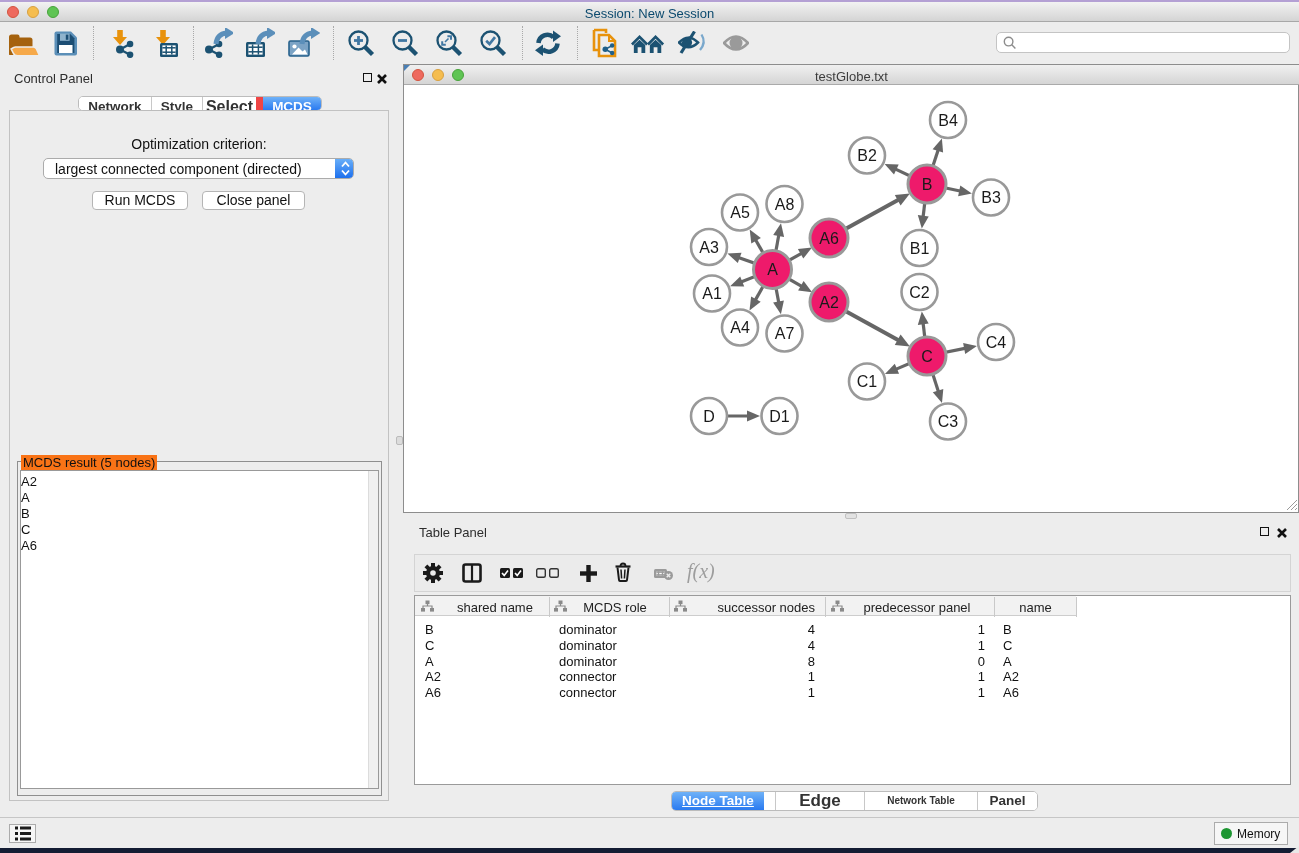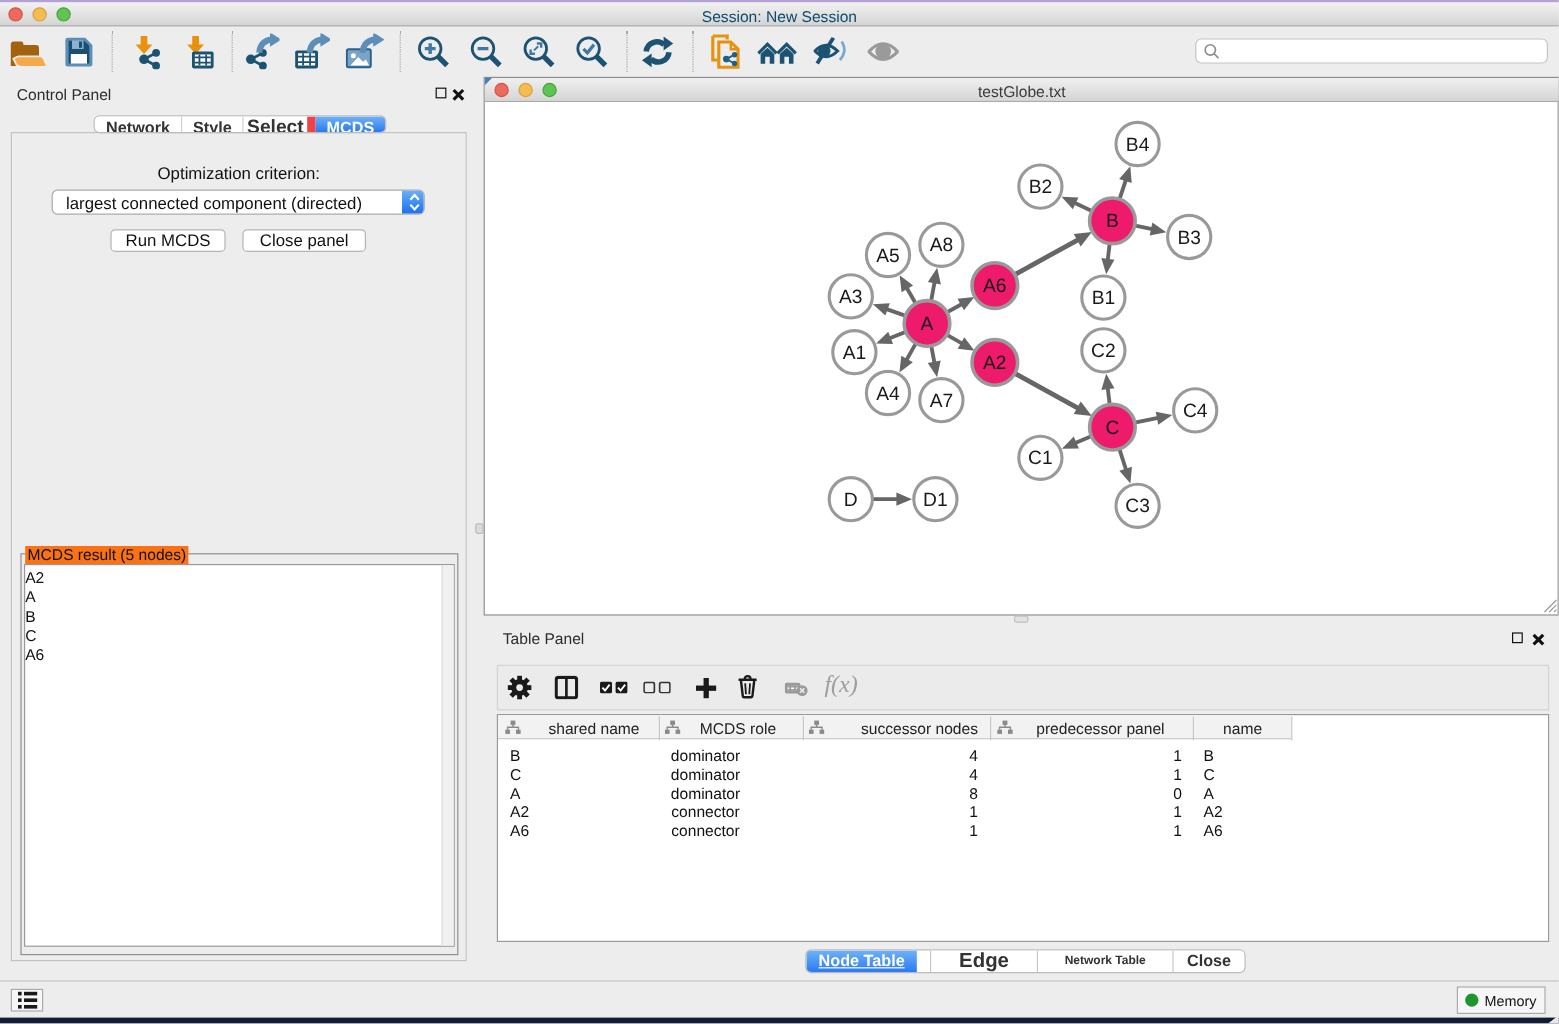--- a/index.html
+++ b/index.html
@@ -413,21 +413,21 @@
 <div class="abs" style="left:425px;top:622px;font-size:13px;color:#111;line-height:15.8px;">B<br>C<br>A<br>A2<br>A6</div>
 <div class="abs" style="left:559px;top:622px;font-size:13px;color:#111;line-height:15.8px;text-align:center;">dominator<br>dominator<br>dominator<br>connector<br>connector</div>
 <div class="abs" style="left:740px;top:622px;width:75px;text-align:right;font-size:13px;color:#111;line-height:15.8px;">4<br>4<br>8<br>1<br>1</div>
 <div class="abs" style="left:910px;top:622px;width:75px;text-align:right;font-size:13px;color:#111;line-height:15.8px;">1<br>1<br>0<br>1<br>1</div>
 <div class="abs" style="left:1003px;top:622px;font-size:13px;color:#111;line-height:15.8px;">B<br>C<br>A<br>A2<br>A6</div>
 
 <div class="abs" style="left:671px;top:791px;height:20px;border:1px solid #bcbcbc;border-radius:5px;overflow:hidden;display:flex;background:#fff;">
 <div class="seg blue" style="width:92px;line-height:18px;font-size:13.5px;text-decoration:underline;">Node Table</div>
 <div class="seg" style="width:89px;line-height:18px;font-size:17px;border-left:1px solid #c8c8c8;margin-left:11px;">Edge Table</div>
 <div class="seg" style="width:113px;line-height:18px;font-size:10px;border-left:1px solid #c8c8c8;">Network Table</div>
-<div class="seg" style="width:60px;line-height:18px;font-size:13.5px;border-left:1px solid #c8c8c8;">Close</div>
+<div class="seg" style="width:60px;line-height:18px;font-size:13.5px;border-left:1px solid #c8c8c8;">Panel</div>
 </div>
 
 <div class="abs" style="left:0;top:817px;width:1299px;height:31px;background:#ededed;border-top:1px solid #c6c6c6;"></div>
 <div class="abs" style="left:9px;top:824px;width:27px;height:19px;background:#f6f6f6;border:1px solid #ababab;"></div>
 <svg class="abs" style="left:14px;top:825px" width="18" height="17" viewBox="0 0 18 17">
     <g fill="#1a1a1a">
       <rect x="1" y="1.5" width="3" height="3"></rect>
       <rect x="6" y="1.5" width="11" height="3"></rect>
       <rect x="1" y="7" width="3" height="3"></rect>
       <rect x="6" y="7" width="11" height="3"></rect>

